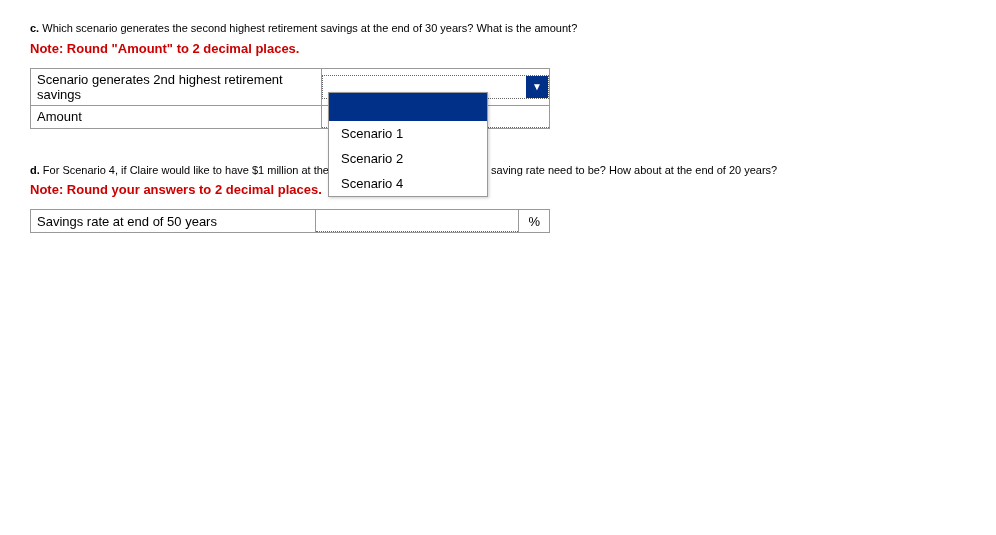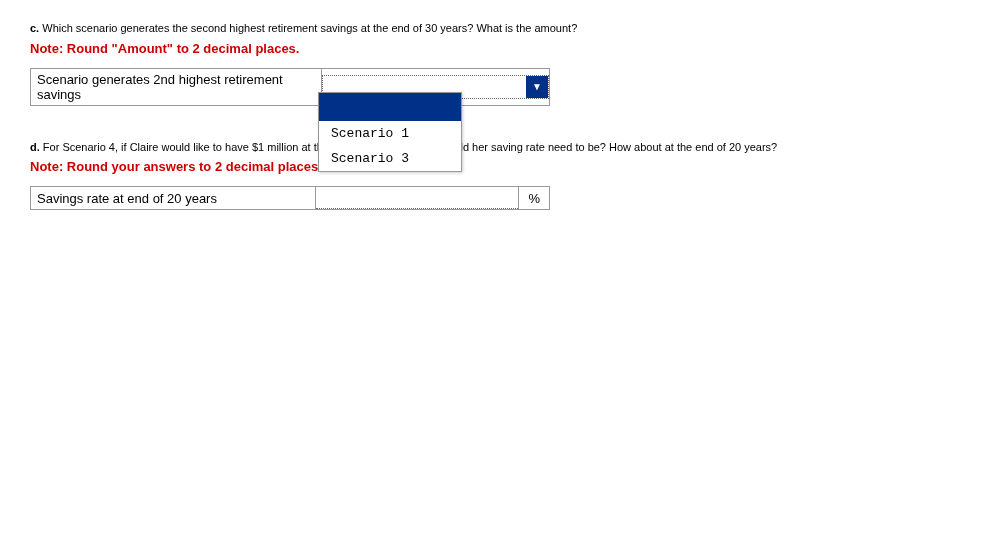--- a/index.html
+++ b/index.html
@@ -99,27 +99,26 @@
       display: flex;
       align-items: center;
       justify-content: center;
       color: white;
       font-size: 10px;
     }
 
     .dropdown-menu {
       position: absolute;
       top: 24px;
-      left: 288px;
-      width: 144px;
+      left: 298px;
+      width: 160px;
       background: #ffffff;
       border: 1px solid #999;
       z-index: 100;
       box-shadow: 1px 1px 3px rgba(0,0,0,0.2);
-      font-family: Liberation Mono, monospace;
     }
 
     .dropdown-header {
       background: #003087;
       height: 28px;
     }
 
     .dropdown-item {
       padding: 5px 12px;
       font-size: 13px;
@@ -180,42 +179,49 @@
           <td class="input-cell">
             <div class="dropdown-trigger">
               <span style="padding-left:4px; font-size:13px;"></span>
               <div class="dropdown-arrow">
                 <span>▼</span>
               </div>
             </div>
           </td>
         </tr>
 
+        <tr>
+          <td class="label-cell">Amount</td>
+          <td class="input-cell">
+            <input type="text" class="dotted-input" value="" style="">
+          </td>
+        </tr>
       </tbody>
     </table>
 
     
     <div class="dropdown-menu">
       <div class="dropdown-header"></div>
       <div class="dropdown-item">Scenario 1</div>
-      <div class="dropdown-item">Scenario 3</div>
+      <div class="dropdown-item">Scenario 2</div>
+      <div class="dropdown-item">Scenario 4</div>
     </div>
   </div>
 </div>
 
 <div class="question-d">
   <div class="question-label">
     <span class="letter">d.</span><span> For Scenario 4, if Claire would like to have $1 million at the end of 30 years, what would her saving rate need to be? How about at the end of 20 years?</span>
   </div>
   <div class="note">Note: Round your answers to 2 decimal places.</div>
 
   <table class="input-table-d">
     <tbody>
       <tr>
-        <td class="label-cell">Savings rate at end of 20 years</td>
+        <td class="label-cell">Savings rate at end of 50 years</td>
         <td class="input-cell">
           <input type="text" class="dotted-input" value="" style="">
         </td>
         <td class="unit-cell">%</td>
       </tr>
     </tbody>
   </table>
 </div>
 
 </body></html>

